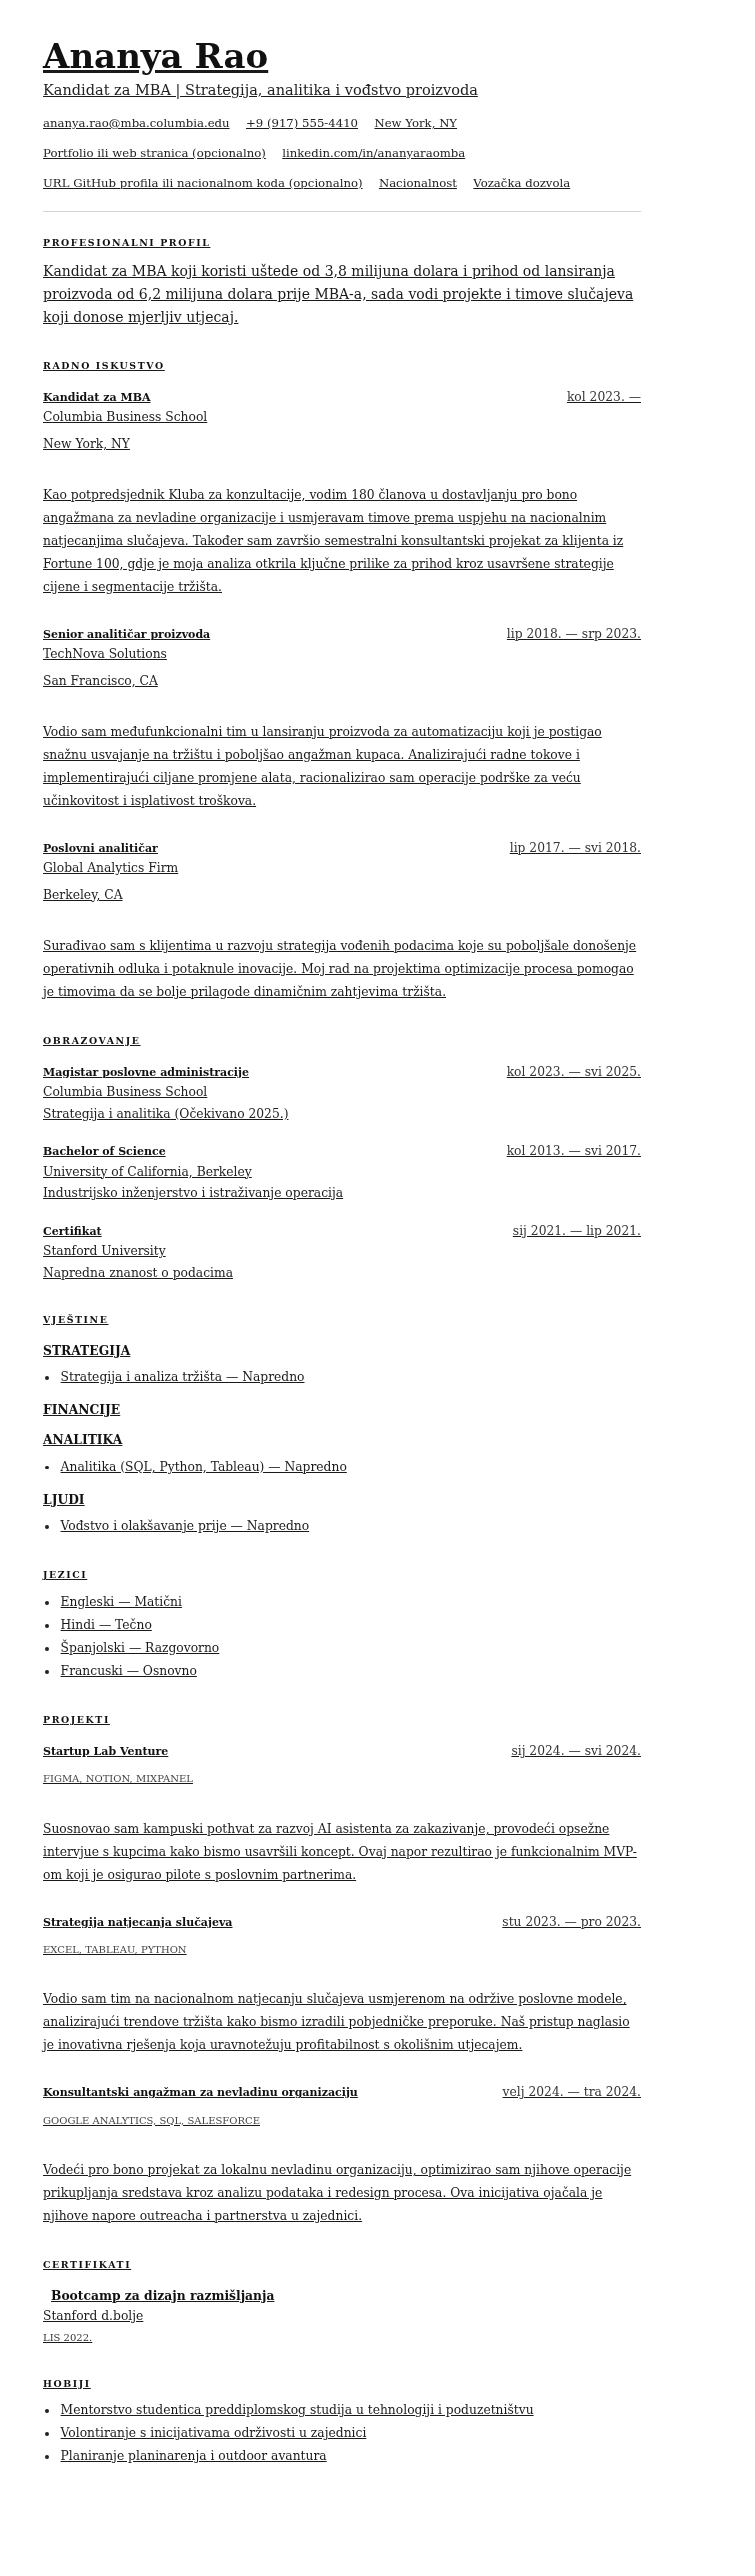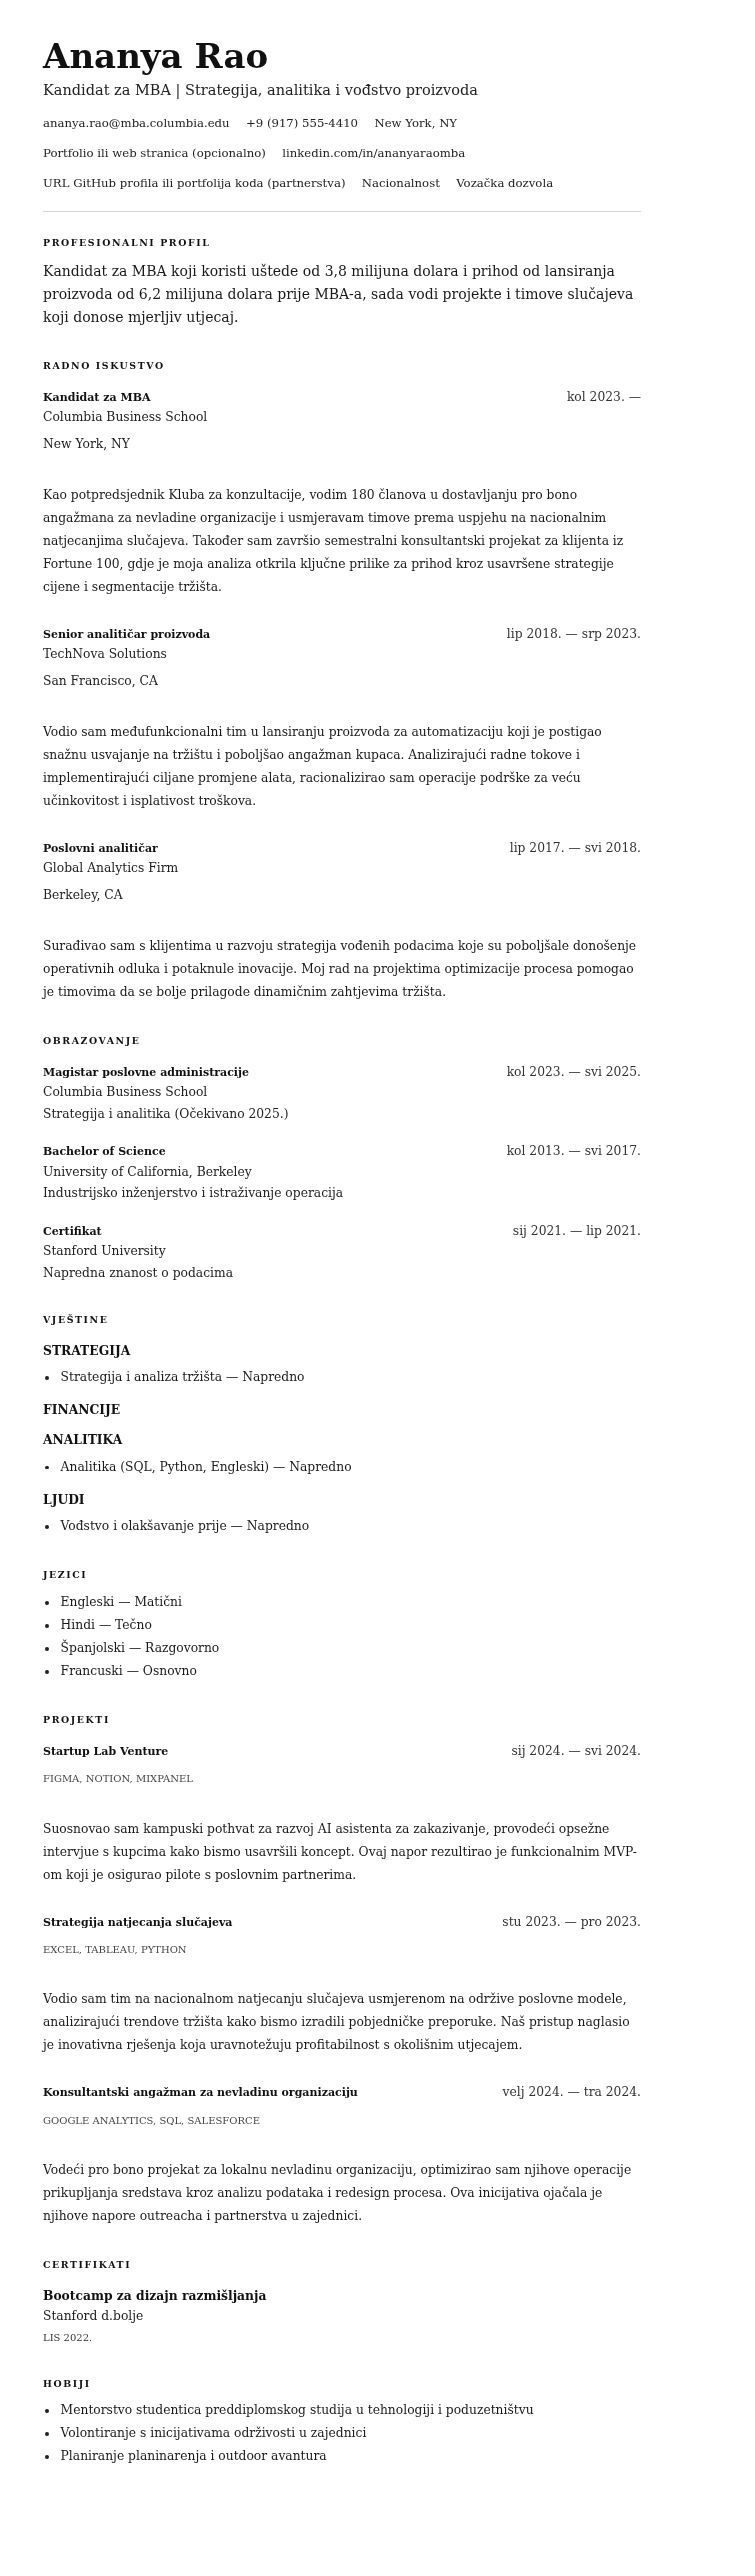--- a/index.html
+++ b/index.html
@@ -1,21 +1,21 @@
 <!DOCTYPE html>
 <html style="font-size:10px"><head>
 <meta charset="utf-8">
 <style>
   html, body { margin: 0; padding: 0; background: #ffffff; }
   body {
     width: 756px;
     font-family: "DejaVu Serif", serif;
     color: #1a1a1a;
   }
-  .page { padding: 34px 43px 38px 43px; box-sizing: border-box; width: 684px; }
+  .page { padding: 34px 43px 38px 43px; box-sizing: border-box; width: 684px; text-decoration: underline; }
 
   .name { font-size: 34px; font-weight: bold; margin: 0; line-height: 45px; color: #111; }
   .headline { font-size: 14.5px; line-height: 21.4px; margin: 1.3px 0 0 0; color: #222; }
   .contact-row { font-size: 11.7px; line-height: 30px; color: #222; }
   .contact-row span { margin-right: 16.4px; }
   .contacts { margin-top: 6.3px; }
   .divider { border: 0; border-top: 1.3px solid #d4d4d4; margin: 12.6px 0 0 0; height: 0; }
 
   .section-title {
     font-size: 9.4px; font-weight: bold; letter-spacing: 1.6px;
@@ -50,41 +50,41 @@
   ul.bullets li::before {
     content: ""; position: absolute; left: 1.9px; top: 10px; width: 3.8px; height: 3.8px;
     border-radius: 50%; background: #222;
   }
 
   .projects .entry:first-of-type { margin-top: 14px; }
   .projects .entry + .entry { margin-top: 25px; }
   .tech { font-size: 10px; color: #444; text-transform: uppercase; line-height: 16.4px; margin-top: 8.8px; }
   .projects .entry-body { margin-top: 30px; }
 
-  .cert-title { font-size: 12.3px; font-weight: bold; color: #111; line-height: 19px; margin-top: 14px; }
+  .cert-title { font-size: 12.3px; font-weight: bold; color: #111; line-height: 19px; margin-top: 14px; margin-left: 8px; }
   .cert-issuer { font-size: 12.3px; line-height: 19px; color: #222; margin-top: 2.5px; }
   .cert-date { font-size: 10px; line-height: 16.4px; color: #333; margin-top: 3.8px; text-transform: uppercase; }
 </style>
 </head>
 <body>
 
 <div class="page">
 
   <header>
     <h1 class="name">Ananya Rao</h1>
     <div class="headline">Kandidat za MBA | Strategija, analitika i vođstvo proizvoda</div>
     <div class="contacts">
       <div class="contact-row">
         <span>ananya.rao@mba.columbia.edu</span><span>+9 (917) 555-4410</span><span>New York, NY</span>
       </div>
       <div class="contact-row">
         <span>Portfolio ili web stranica (opcionalno)</span><span>linkedin.com/in/ananyaraomba</span>
       </div>
       <div class="contact-row">
-        <span>URL GitHub profila ili portfolija koda (partnerstva)</span><span>Nacionalnost</span><span>Vozačka dozvola</span>
+        <span>URL GitHub profila ili nacionalnom koda (opcionalno)</span><span>Nacionalnost</span><span>Vozačka dozvola</span>
       </div>
     </div>
     <hr class="divider">
   </header>
 
   <section class="sec-profile">
     <h2 class="section-title">PROFESIONALNI PROFIL</h2>
     <p class="profile-text">Kandidat za MBA koji koristi uštede od 3,8 milijuna dolara i prihod od lansiranja proizvoda od 6,2 milijuna dolara prije MBA-a, sada vodi projekte i timove slučajeva koji donose mjerljiv utjecaj.</p>
   </section>
 
@@ -163,21 +163,21 @@
       </ul>
     </div>
 
     <div class="skill-group">
       <div class="skill-cat">FINANCIJE</div>
     </div>
 
     <div class="skill-group">
       <div class="skill-cat">ANALITIKA</div>
       <ul class="bullets">
-        <li>Analitika (SQL, Python, Engleski) — Napredno</li>
+        <li>Analitika (SQL, Python, Tableau) — Napredno</li>
       </ul>
     </div>
 
     <div class="skill-group">
       <div class="skill-cat">LJUDI</div>
       <ul class="bullets">
         <li>Vođstvo i olakšavanje prije — Napredno</li>
       </ul>
     </div>
   </section>

